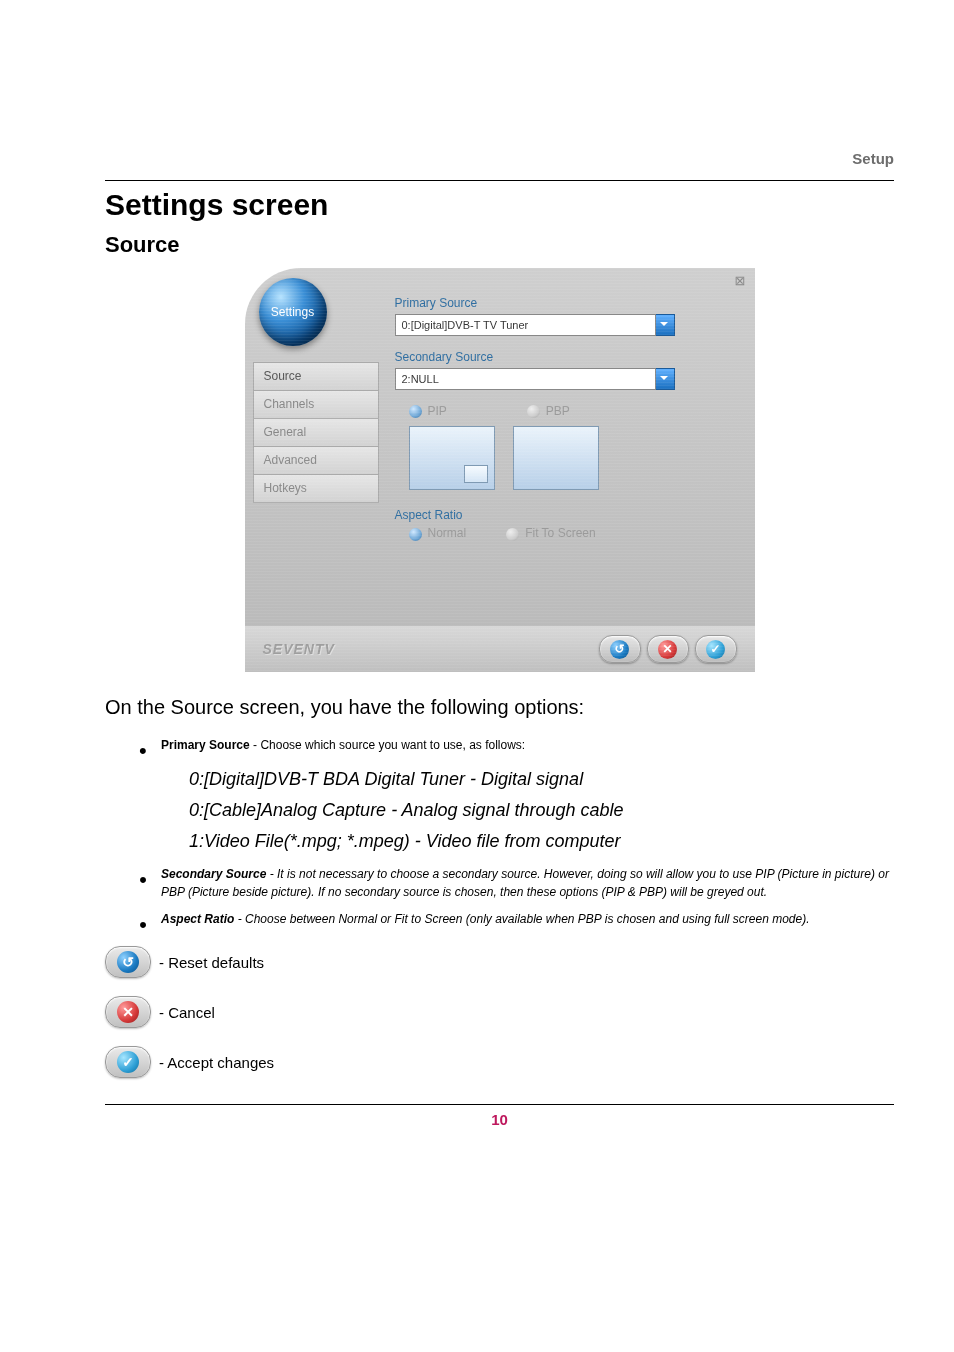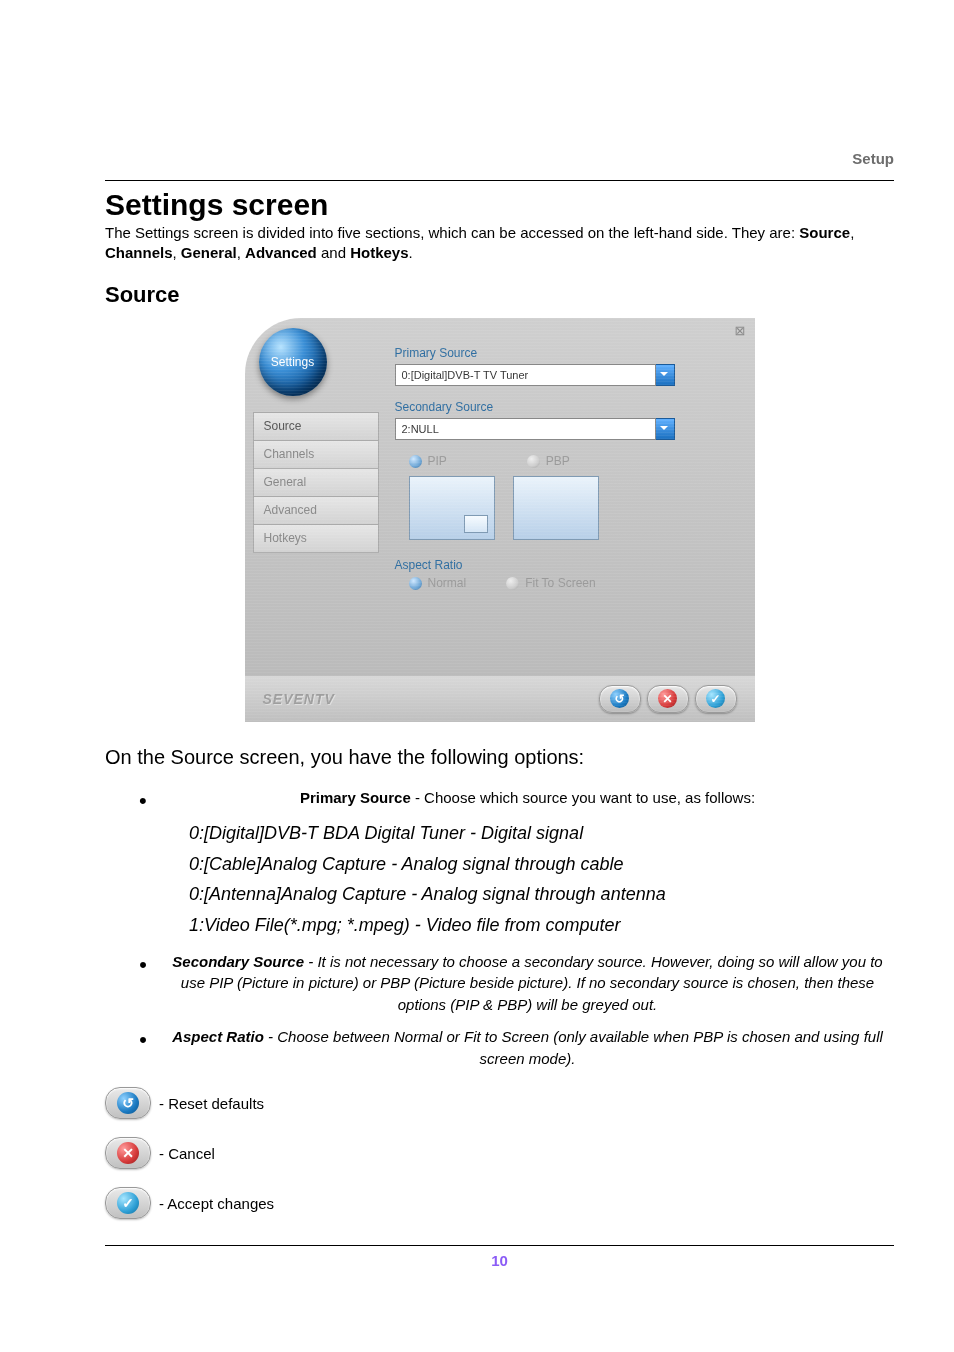--- a/index.html
+++ b/index.html
@@ -214,23 +214,22 @@
   }
   ul.bullets {
     list-style: none;
     padding: 0;
     margin: 0 0 8px 0;
   }
   ul.bullets > li {
     position: relative;
     padding-left: 56px;
     margin-bottom: 10px;
-    font-size: 15px;
+    font-size: 12px;
     line-height: 1.45;
-    text-align: center;
   }
   ul.bullets > li::before {
     content: "•";
     position: absolute;
     left: 34px;
     top: -2px;
     font-size: 22px;
   }
   .sub {
     margin-left: 84px;
@@ -253,41 +252,34 @@
   }
   .big-pill .disc { width:22px; height:22px; font-size:14px; }
 
   hr.bottom {
     margin: 26px 0 6px 0;
     border:none;
     border-top:1px solid #000;
   }
   .page-num {
     text-align:center;
-    color:#8b5cf6;
+    color:#be185d;
     font-weight:bold;
     font-size:15px;
   }
 </style>
 </head>
 <body>
 
 <div class="page">
   <div class="header-right">Setup</div>
   <hr class="top">
 
   <h1>Settings screen</h1>
 
-  <p class="intro">
-    <span>The Settings screen is divided into five sections, which can be accessed on the left-hand side. They are: </span>
-    <b>Source</b>, 
-    <b>Channels</b>, 
-    <b>General</b>, 
-    <b>Advanced</b><span> and </span><b>Hotkeys</b><span>.</span>
-  </p>
 
   <h2>Source</h2>
 
   <div class="screenshot-wrap">
     <div class="dialog">
       <div class="close-x">⊠</div>
       <div class="orb">
         <span>Settings</span>
       </div>
       <div class="side-tabs">
@@ -349,21 +341,20 @@
 
   <p class="body">On the Source screen, you have the following options:</p>
 
   <ul class="bullets">
     <li>
       <b>Primary Source</b><span> - Choose which source you want to use, as follows:</span>
     </li>
   </ul>
   <div class="sub">0:[Digital]DVB-T BDA Digital Tuner - Digital signal</div>
   <div class="sub">0:[Cable]Analog Capture - Analog signal through cable</div>
-  <div class="sub">0:[Antenna]Analog Capture - Analog signal through antenna</div>
   <div class="sub">1:Video File(*.mpg; *.mpeg) - Video file from computer</div>
 
   <ul class="bullets" style="margin-top:10px;font-style:italic;">
     <li>
       <b>Secondary Source</b><span> - It is not necessary to choose a secondary source. However, doing so will allow you to use PIP (Picture in picture) or PBP (Picture beside picture). If no secondary source is chosen, then these options (PIP &amp; PBP) will be greyed out.</span>
     </li>
     <li>
       <b>Aspect Ratio</b><span> - Choose between Normal or Fit to Screen (only available when PBP is chosen and using full screen mode).</span>
     </li>
   </ul>

